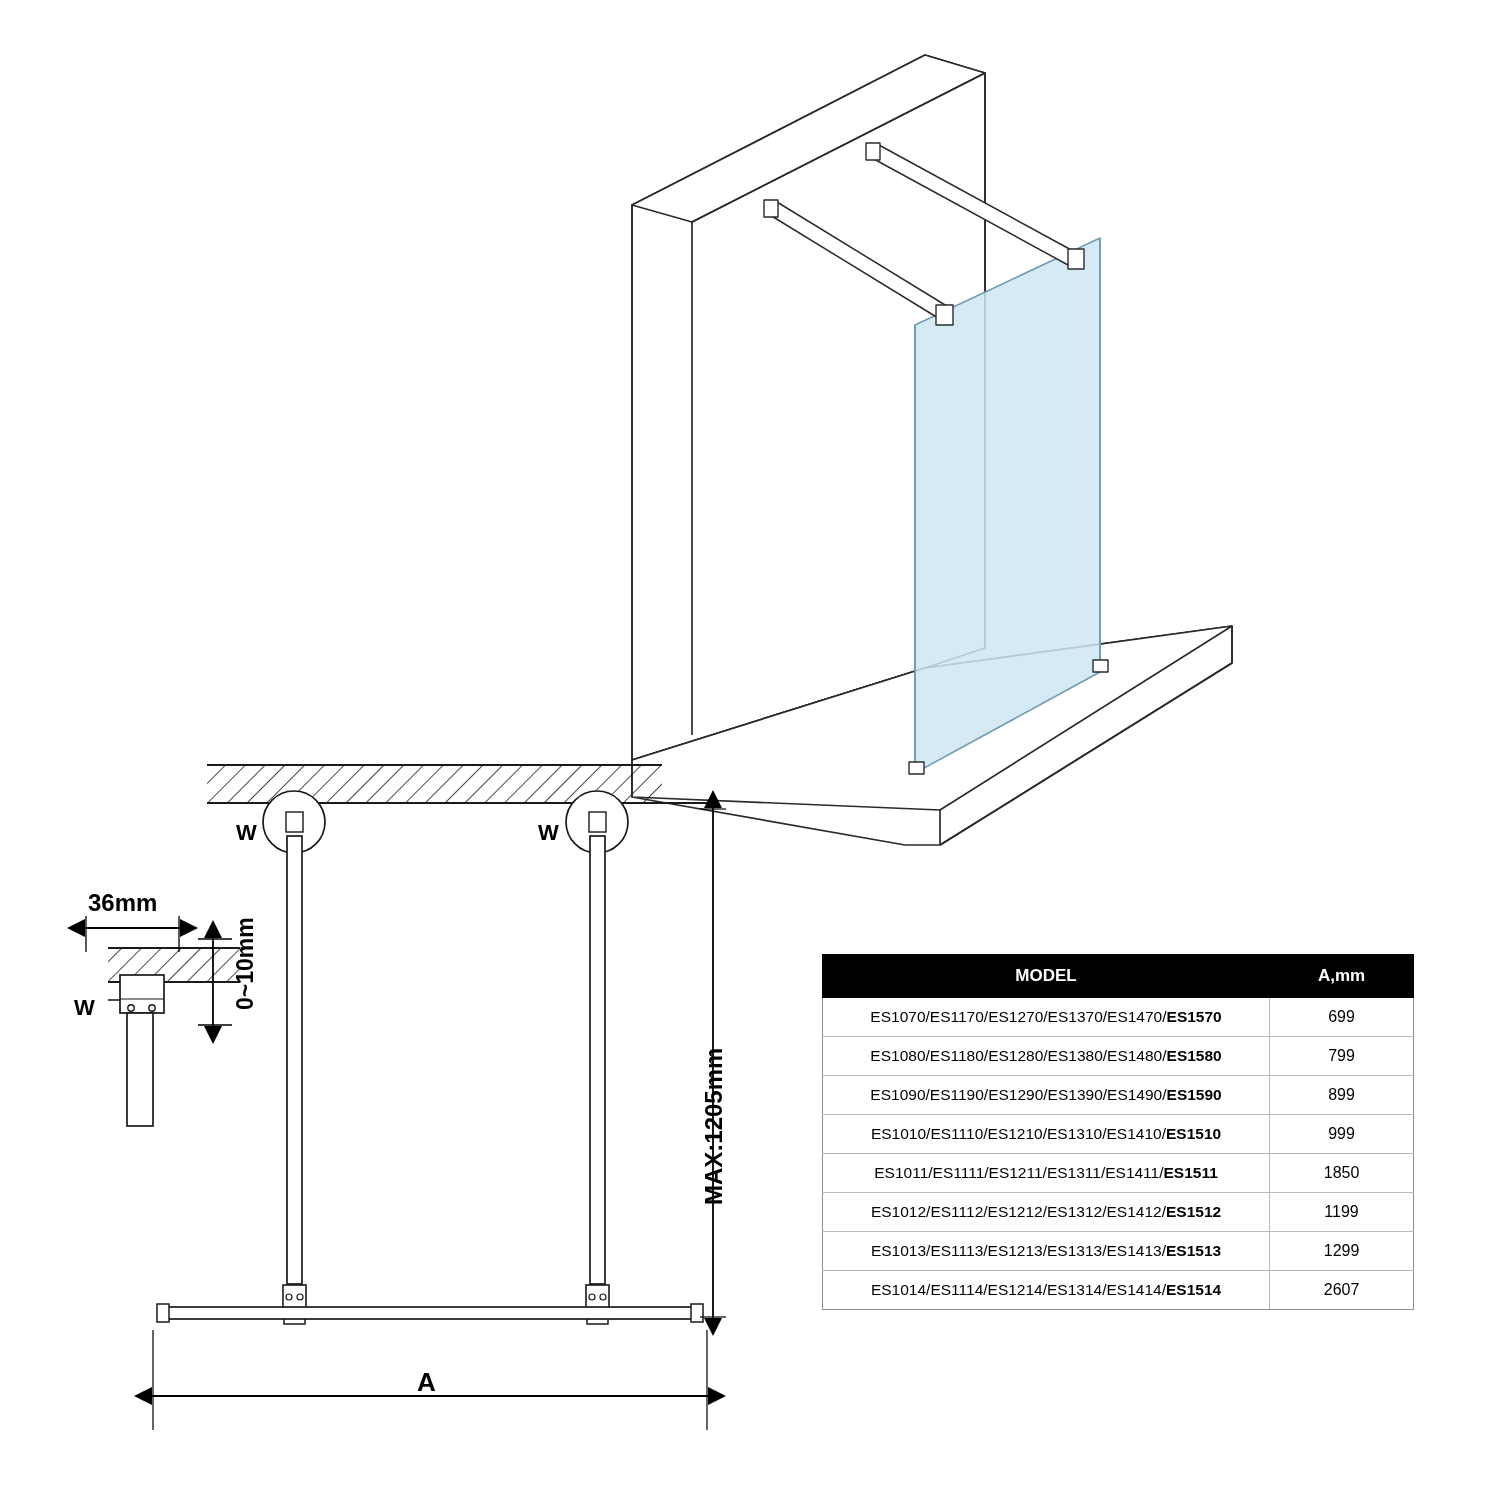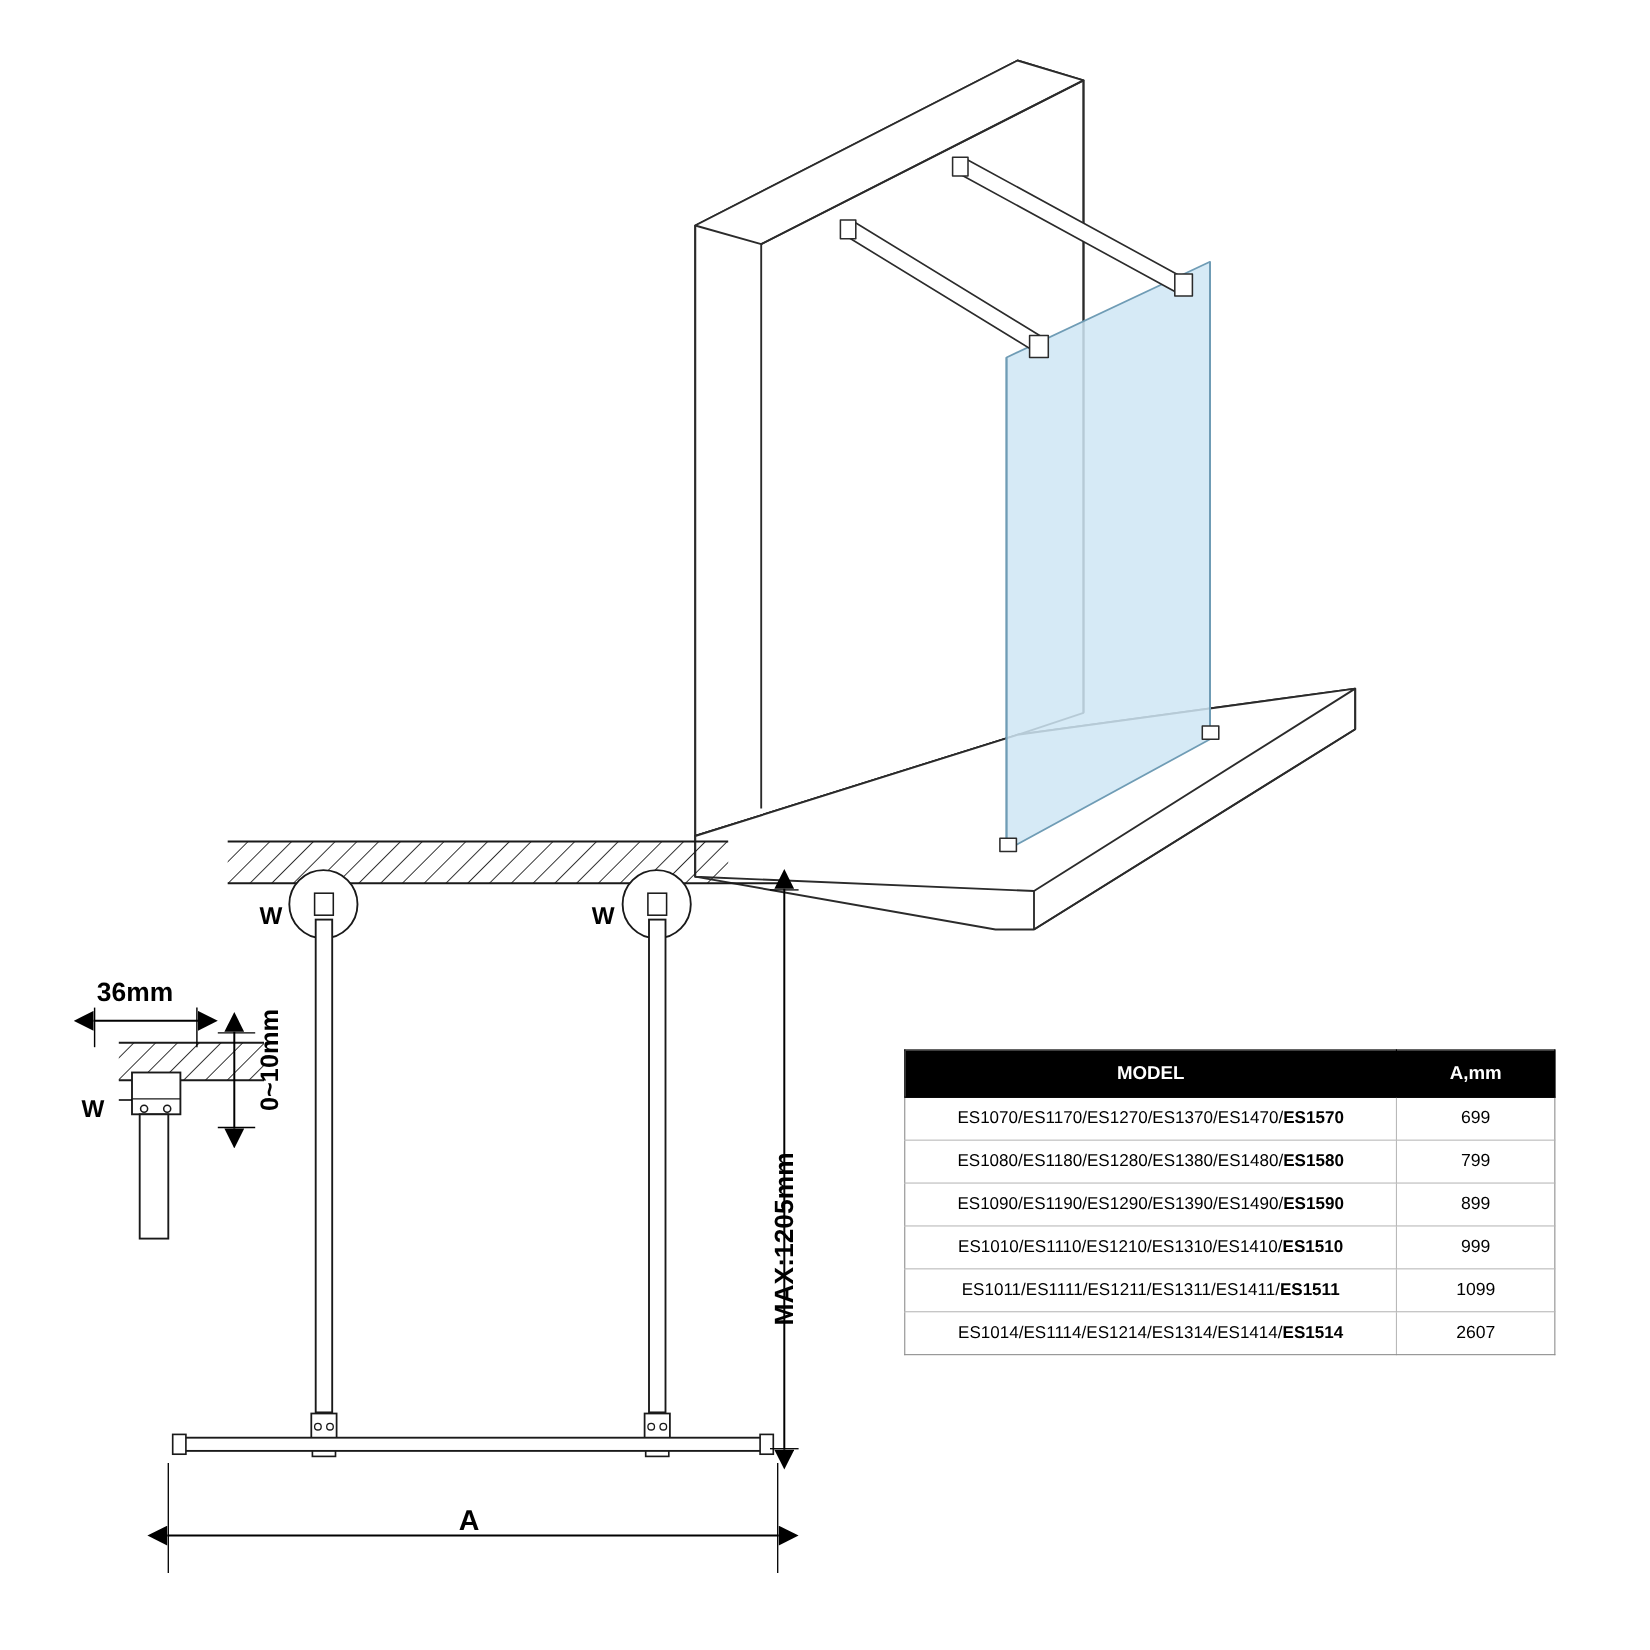--- a/index.html
+++ b/index.html
@@ -235,21 +235,29 @@
         <tr>
           <td class="model-cell"><span>ES1090/ES1190/ES1290/ES1390/ES1490/</span><span class="last-model">ES1590</span></td>
           <td class="a-cell">899</td>
         </tr>
         <tr>
           <td class="model-cell"><span>ES1010/ES1110/ES1210/ES1310/ES1410/</span><span class="last-model">ES1510</span></td>
           <td class="a-cell">999</td>
         </tr>
         <tr>
           <td class="model-cell"><span>ES1011/ES1111/ES1211/ES1311/ES1411/</span><span class="last-model">ES1511</span></td>
-          <td class="a-cell">1099</td>
+          <td class="a-cell">1850</td>
+        </tr>
+        <tr>
+          <td class="model-cell"><span>ES1012/ES1112/ES1212/ES1312/ES1412/</span><span class="last-model">ES1512</span></td>
+          <td class="a-cell">1199</td>
+        </tr>
+        <tr>
+          <td class="model-cell"><span>ES1013/ES1113/ES1213/ES1313/ES1413/</span><span class="last-model">ES1513</span></td>
+          <td class="a-cell">1299</td>
         </tr>
         <tr>
           <td class="model-cell"><span>ES1014/ES1114/ES1214/ES1314/ES1414/</span><span class="last-model">ES1514</span></td>
           <td class="a-cell">2607</td>
         </tr>
       </tbody>
   </table>
 
 </div>
 

